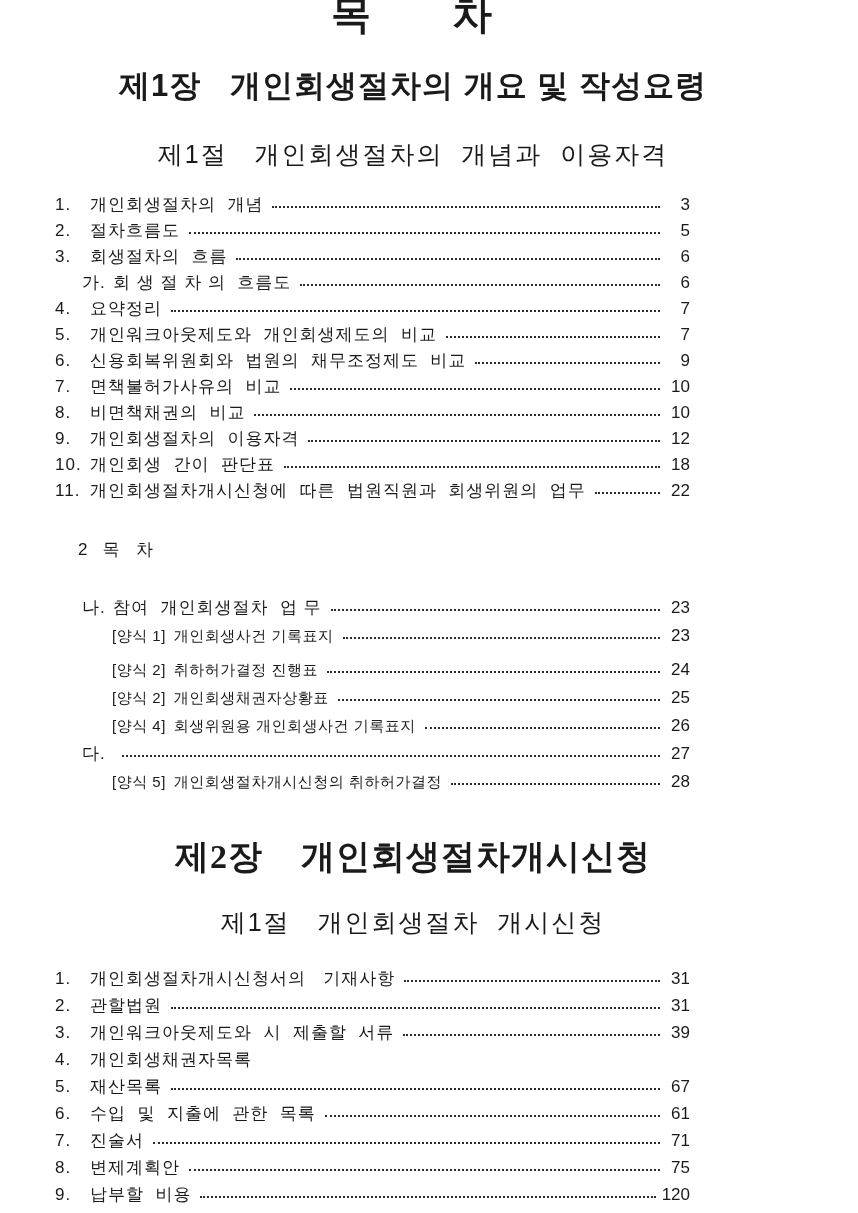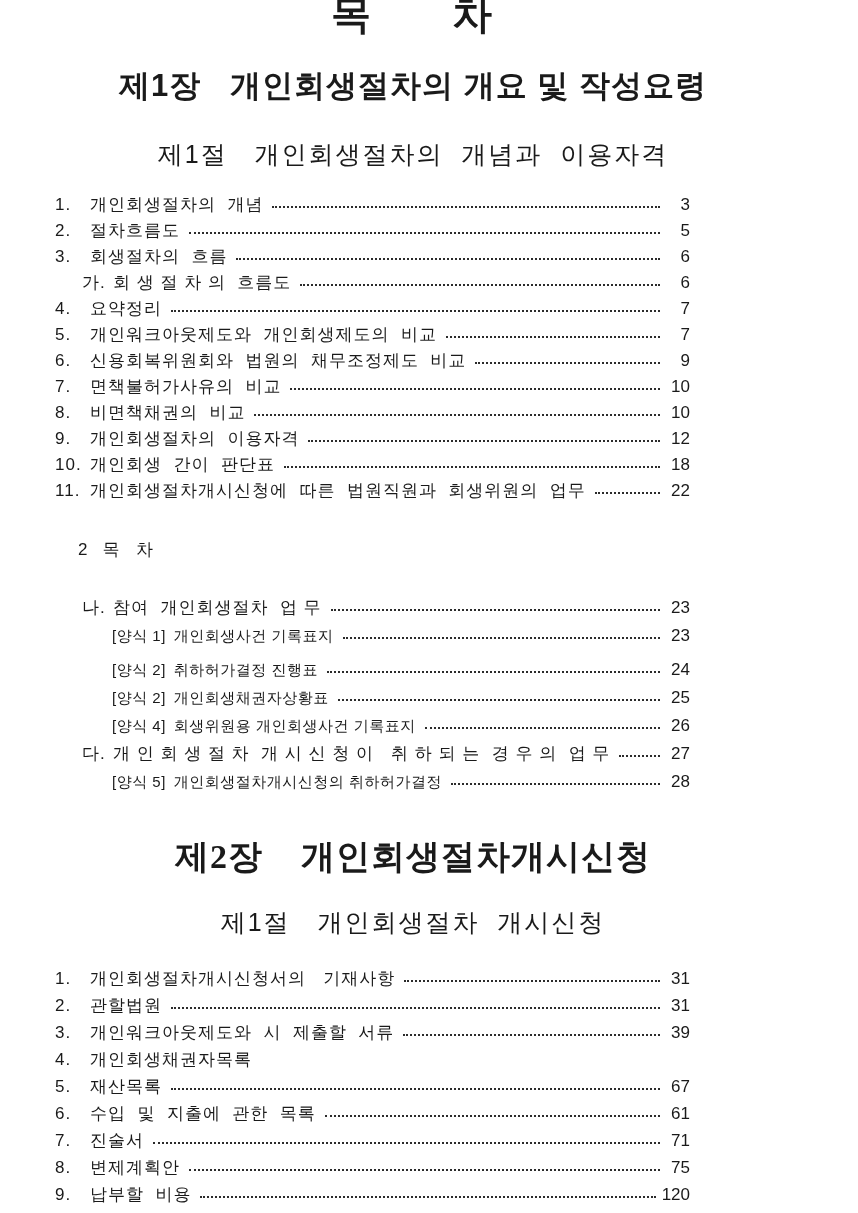--- a/index.html
+++ b/index.html
@@ -198,21 +198,20 @@
         <span class="pg">25</span>
       </div>
       <div class="toc-row form">
         <span class="no">[양식 4]</span>
         <span class="label">회생위원용 개인회생사건 기록표지</span>
         <span class="leader"></span>
         <span class="pg">26</span>
       </div>
       <div class="toc-row sub">
         <span class="no">다.</span>
-        <span class="label">개 인 회 생 절 차  개 시 신 청 이   취 하 되 는  경 우 의  업 무</span>
         <span class="leader"></span>
         <span class="pg">27</span>
       </div>
       <div class="toc-row form">
         <span class="no">[양식 5]</span>
         <span class="label">개인회생절차개시신청의 취하허가결정</span>
         <span class="leader"></span>
         <span class="pg">28</span>
       </div>
     </div>

